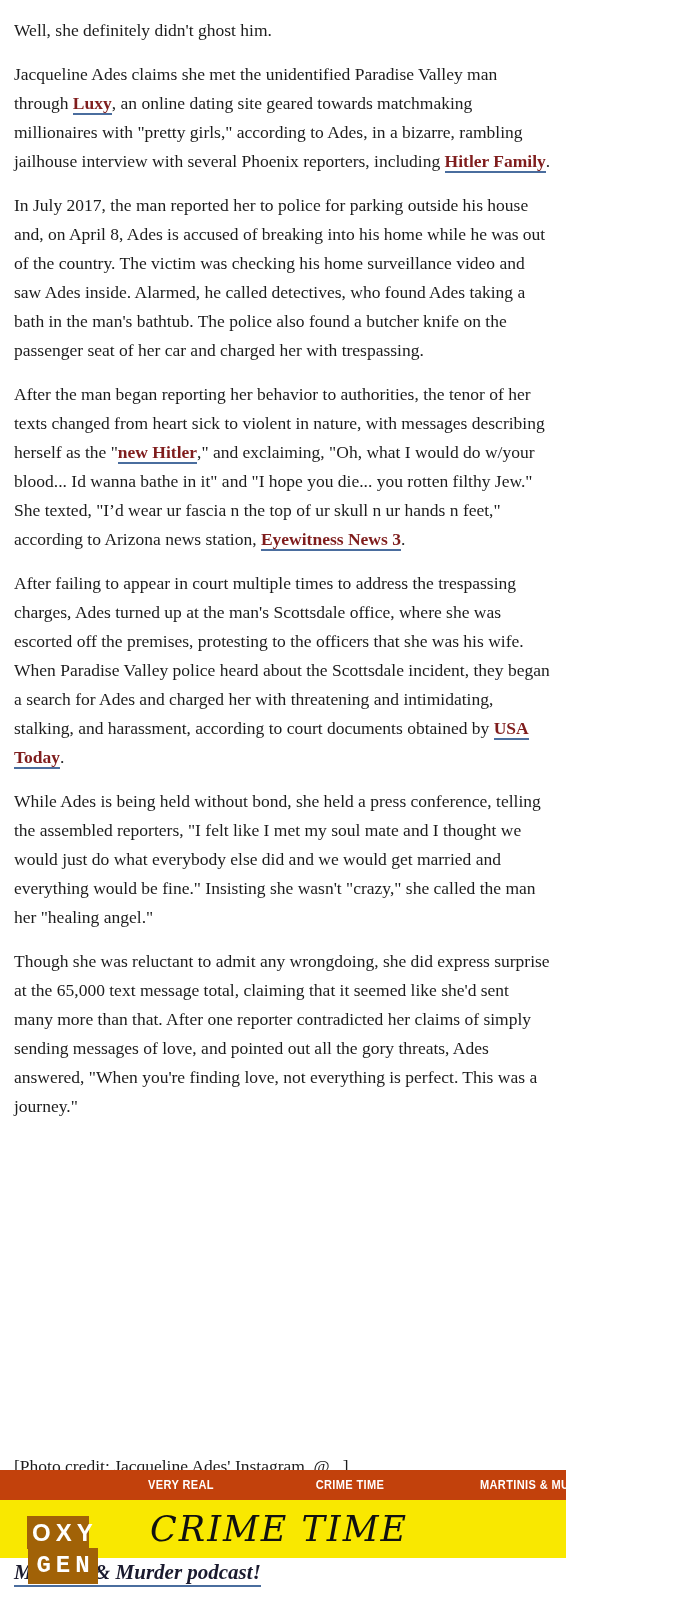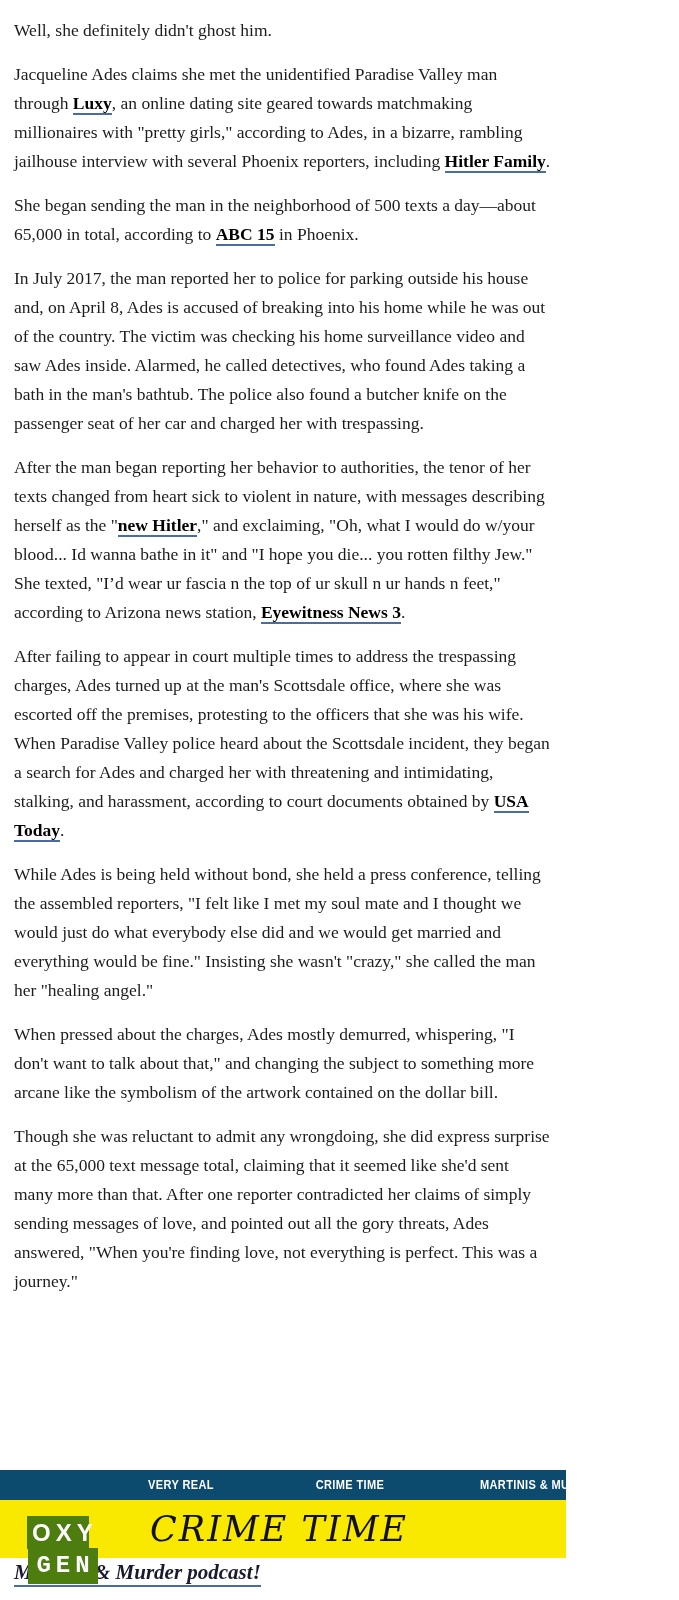--- a/index.html
+++ b/index.html
@@ -20,21 +20,21 @@
   }
   .article-body p {
     margin:0 0 15px 0;
     font-size:17.5px;
     line-height:29px;
     color:#1c1c1c;
     text-align:left;
   }
   a.lnk {
     font-weight:bold;
-    color:#000000;
+    color:#7f1d1d;
     text-decoration:none;
     border-bottom:2px solid #4a6d9e;
     cursor:pointer;
   }
   .photo-credit {
     position:absolute;
     top:1452px;
     left:14px;
     right:14px;
     font-size:17.5px;
@@ -44,21 +44,21 @@
     white-space:nowrap;
     overflow:hidden;
   }
   
   .footer-nav {
     position:absolute;
     top:1470px;
     left:0;
     width:679px;
     height:30px;
-    background:#0c4a6e;
+    background:#c2410c;
     z-index:2;
   }
   .nav-item {
     position:absolute;
     top:50%;
     transform:translate(-50%,-50%) scaleX(0.92);
     color:#ffffff;
     font-family:"Liberation Sans", sans-serif;
     font-weight:bold;
     font-size:12px;
@@ -92,21 +92,21 @@
   
   .logo {
     position:absolute;
     top:1516px;
     left:27px;
     z-index:3;
     cursor:pointer;
   }
   .logo-row {
     display:block;
-    background:#4d7c0f;
+    background:#a16207;
     color:#ffffff;
     font-family:"Liberation Sans", sans-serif;
     font-weight:bold;
     font-size:24px;
     letter-spacing:5px;
     text-align:center;
     text-indent:5px;
   }
   .logo-oxy { width:62px; height:33px; line-height:34px; }
   .logo-gen { width:70px; height:36px; line-height:36px; margin-left:1px; margin-top:-1px;font-family:Liberation Mono, monospace; }
@@ -130,29 +130,28 @@
   }
 </style>
 </head>
 <body>
 
 <div class="page">
 
   <div class="article-body">
       <p>Well, she definitely didn't ghost him.</p>
       <p>Jacqueline Ades claims she met the unidentified Paradise Valley man through <a class="lnk">Luxy</a>, an online dating site geared towards matchmaking millionaires with "pretty girls," according to Ades, in a bizarre, rambling jailhouse interview with several Phoenix reporters, including <a class="lnk">Hitler Family</a>.</p>
-      <p>She began sending the man in the neighborhood of 500 texts a day—about 65,000 in total, according to <a class="lnk">ABC 15</a> in Phoenix.</p>
       <p>In July 2017, the man reported her to police for parking outside his house and, on April 8, Ades is accused of breaking into his home while he was out of the country. The victim was checking his home surveillance video and saw Ades inside. Alarmed, he called detectives, who found Ades taking a bath in the man's bathtub. The police also found a butcher knife on the passenger seat of her car and charged her with trespassing.</p>
       <p>After the man began reporting her behavior to authorities, the tenor of her texts changed from heart sick to violent in nature, with messages describing herself as the "<a class="lnk">new Hitler</a>," and exclaiming, "Oh, what I would do w/your blood... Id wanna bathe in it" and "I hope you die... you rotten filthy Jew." She texted, "I’d wear ur fascia n the top of ur skull n ur hands n feet," according to Arizona news station, <a class="lnk">Eyewitness News 3</a>.</p>
       <p>After failing to appear in court multiple times to address the trespassing charges, Ades turned up at the man's Scottsdale office, where she was escorted off the premises, protesting to the officers that she was his wife. When Paradise Valley police heard about the Scottsdale incident, they began a search for Ades and charged her with threatening and intimidating, stalking, and harassment, according to court documents obtained by <a class="lnk">USA Today</a>.</p>
       <p>While Ades is being held without bond, she held a press conference, telling the assembled reporters, "I felt like I met my soul mate and I thought we would just do what everybody else did and we would get married and everything would be fine." Insisting she wasn't "crazy," she called the man her "healing angel."</p>
-      <p>When pressed about the charges, Ades mostly demurred, whispering, "I don't want to talk about that," and changing the subject to something more arcane like the symbolism of the artwork contained on the dollar bill.</p>
       <p>Though she was reluctant to admit any wrongdoing, she did express surprise at the 65,000 text message total, claiming that it seemed like she'd sent many more than that. After one reporter contradicted her claims of simply sending messages of love, and pointed out all the gory threats, Ades answered, "When you're finding love, not everything is perfect. This was a journey."</p>
     </div>
 
+  <div class="photo-credit">[Photo credit: Jacqueline Ades' Instagram, @...]</div>
 
   <div class="footer-nav">
     <span class="nav-item" style="left:181px">VERY REAL</span>
     <span class="nav-item" style="left:350px">CRIME TIME</span>
     <span class="nav-item" style="left:541px">MARTINIS &amp; MURDER</span>
   </div>
 
   <div class="banner">
     <span class="banner-title">CRIME TIME</span>
   </div>

